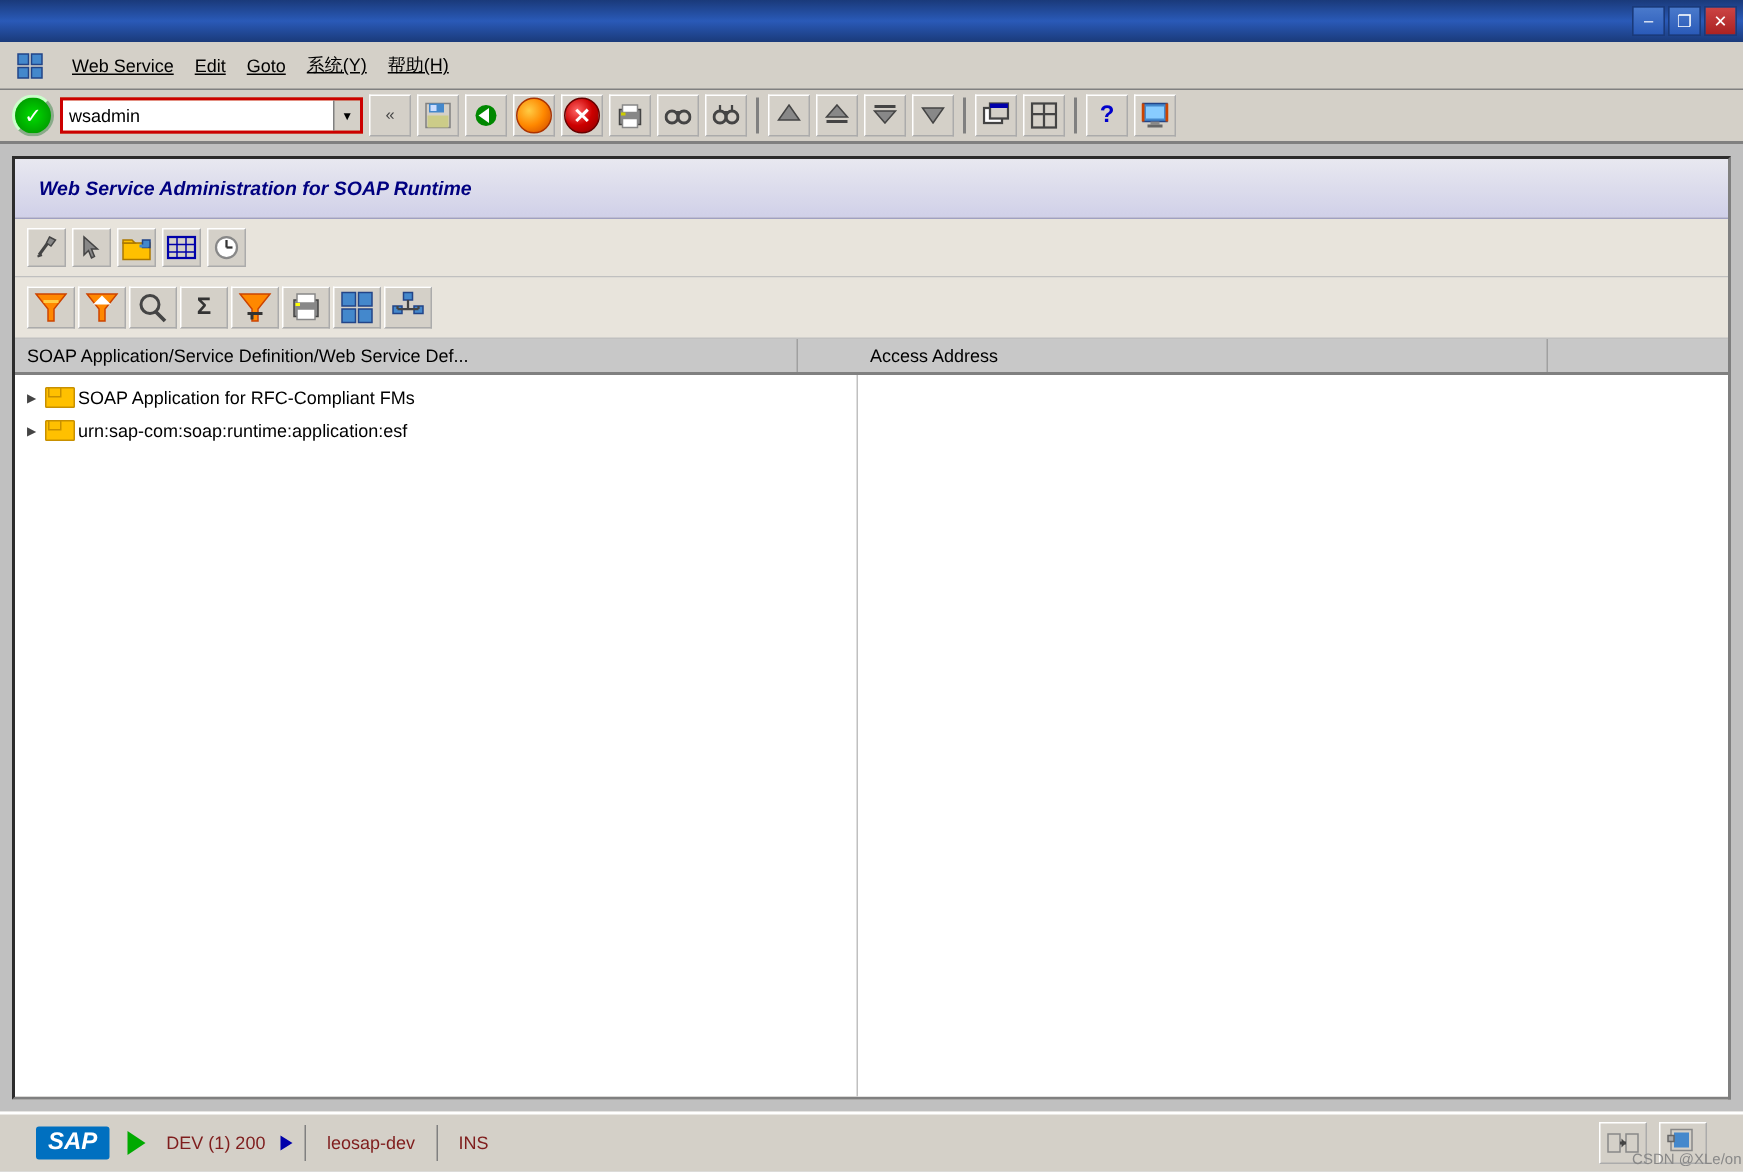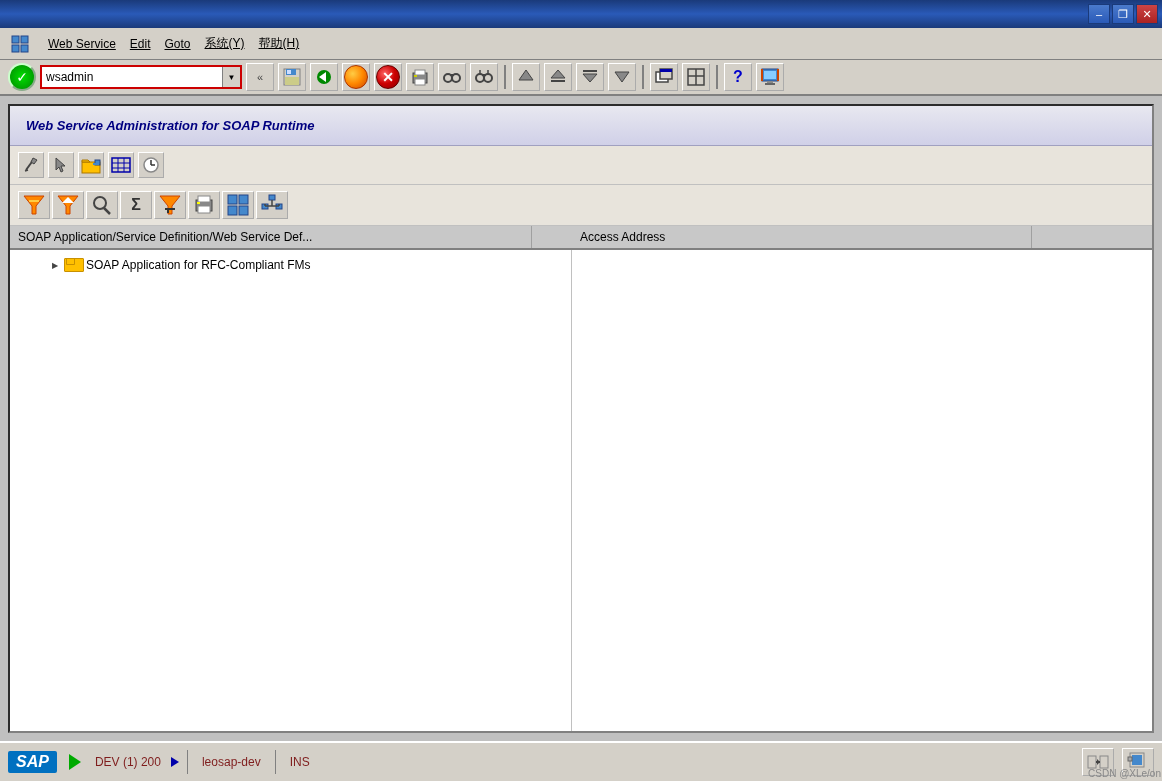--- a/index.html
+++ b/index.html
@@ -224,21 +224,20 @@
       width: 120px;
       background: white;
     }
 
     .tree-row {
       display: flex;
       align-items: center;
       padding: 3px 4px;
       cursor: pointer;
       height: 22px;
-      margin-left: 34px;
     }
     .tree-expand {
       width: 14px;
       height: 14px;
       display: flex;
       align-items: center;
       justify-content: center;
       font-size: 10px;
       color: #444;
       margin-right: 2px;
@@ -277,21 +276,21 @@
       font-size: 12px;
     }
 
     
     .status-bar {
       background: #d4d0c8;
       border-top: 2px solid #ffffff;
       height: 40px;
       display: flex;
       align-items: center;
-      padding: 0 8px;
+      padding: 0 24px;
       gap: 8px;
     }
     .sap-logo {
       background: #0070c0;
       color: white;
       font-weight: bold;
       font-size: 16px;
       padding: 2px 8px;
       border-radius: 2px;
       font-style: italic;
@@ -620,20 +619,25 @@
     <div class="tree-header-col"></div>
   </div>
 
   <div class="tree-content">
     <div class="tree-left-pane">
       <div class="tree-row">
         <div class="tree-expand"></div>
         <div class="folder-icon"></div>
         <span class="tree-label">SOAP Application for RFC-Compliant FMs</span>
       </div>
+      <div class="tree-row">
+        <div class="tree-expand"></div>
+        <div class="folder-icon"></div>
+        <span class="tree-label">urn:sap-com:soap:runtime:application:esf</span>
+      </div>
     </div>
     <div class="tree-right-pane"></div>
     <div class="tree-right-extra"></div>
   </div>
 </div>
 
 <div class="status-bar">
   <div class="sap-logo">SAP</div>
   <div class="status-play"></div>
   <div class="status-text">DEV (1) 200</div>

